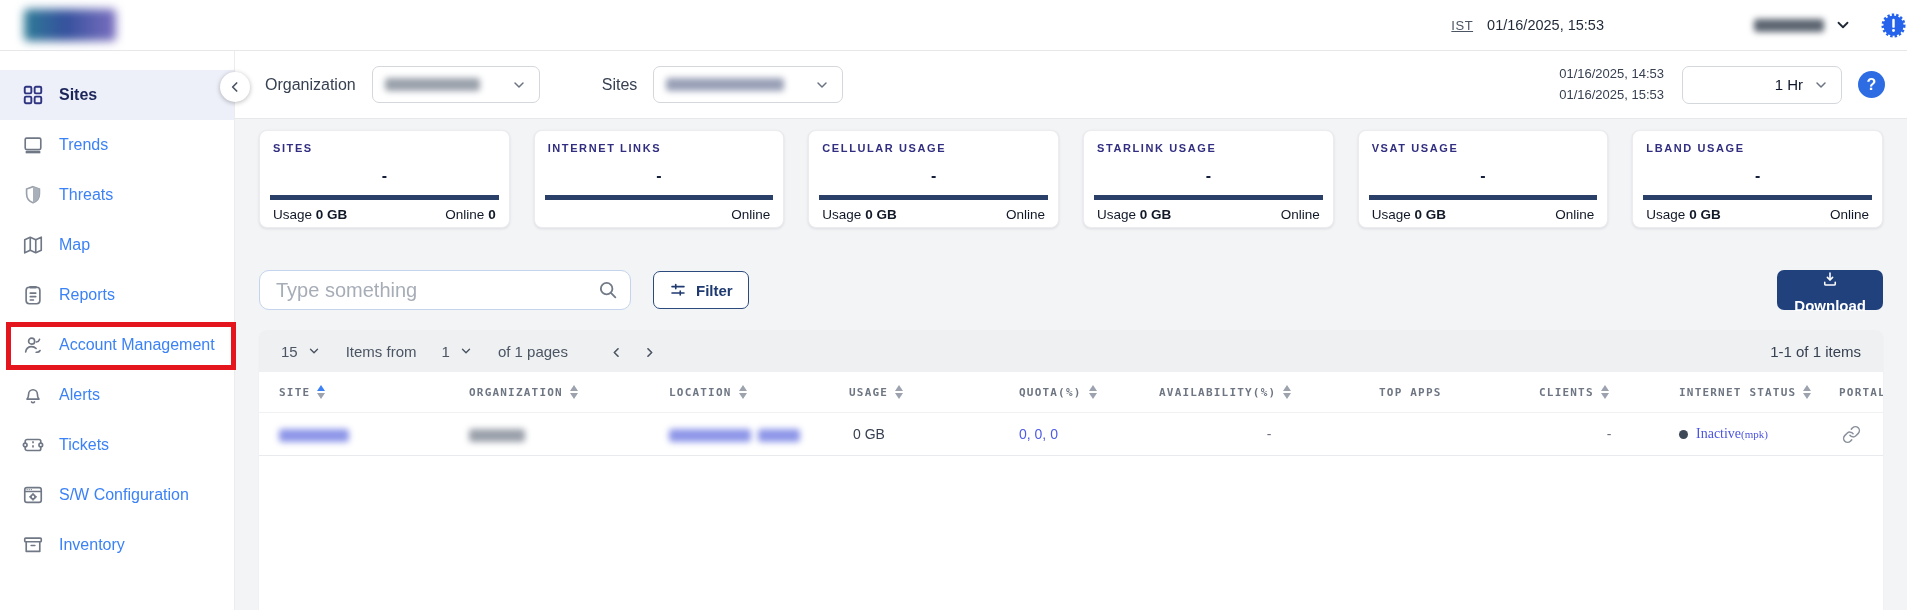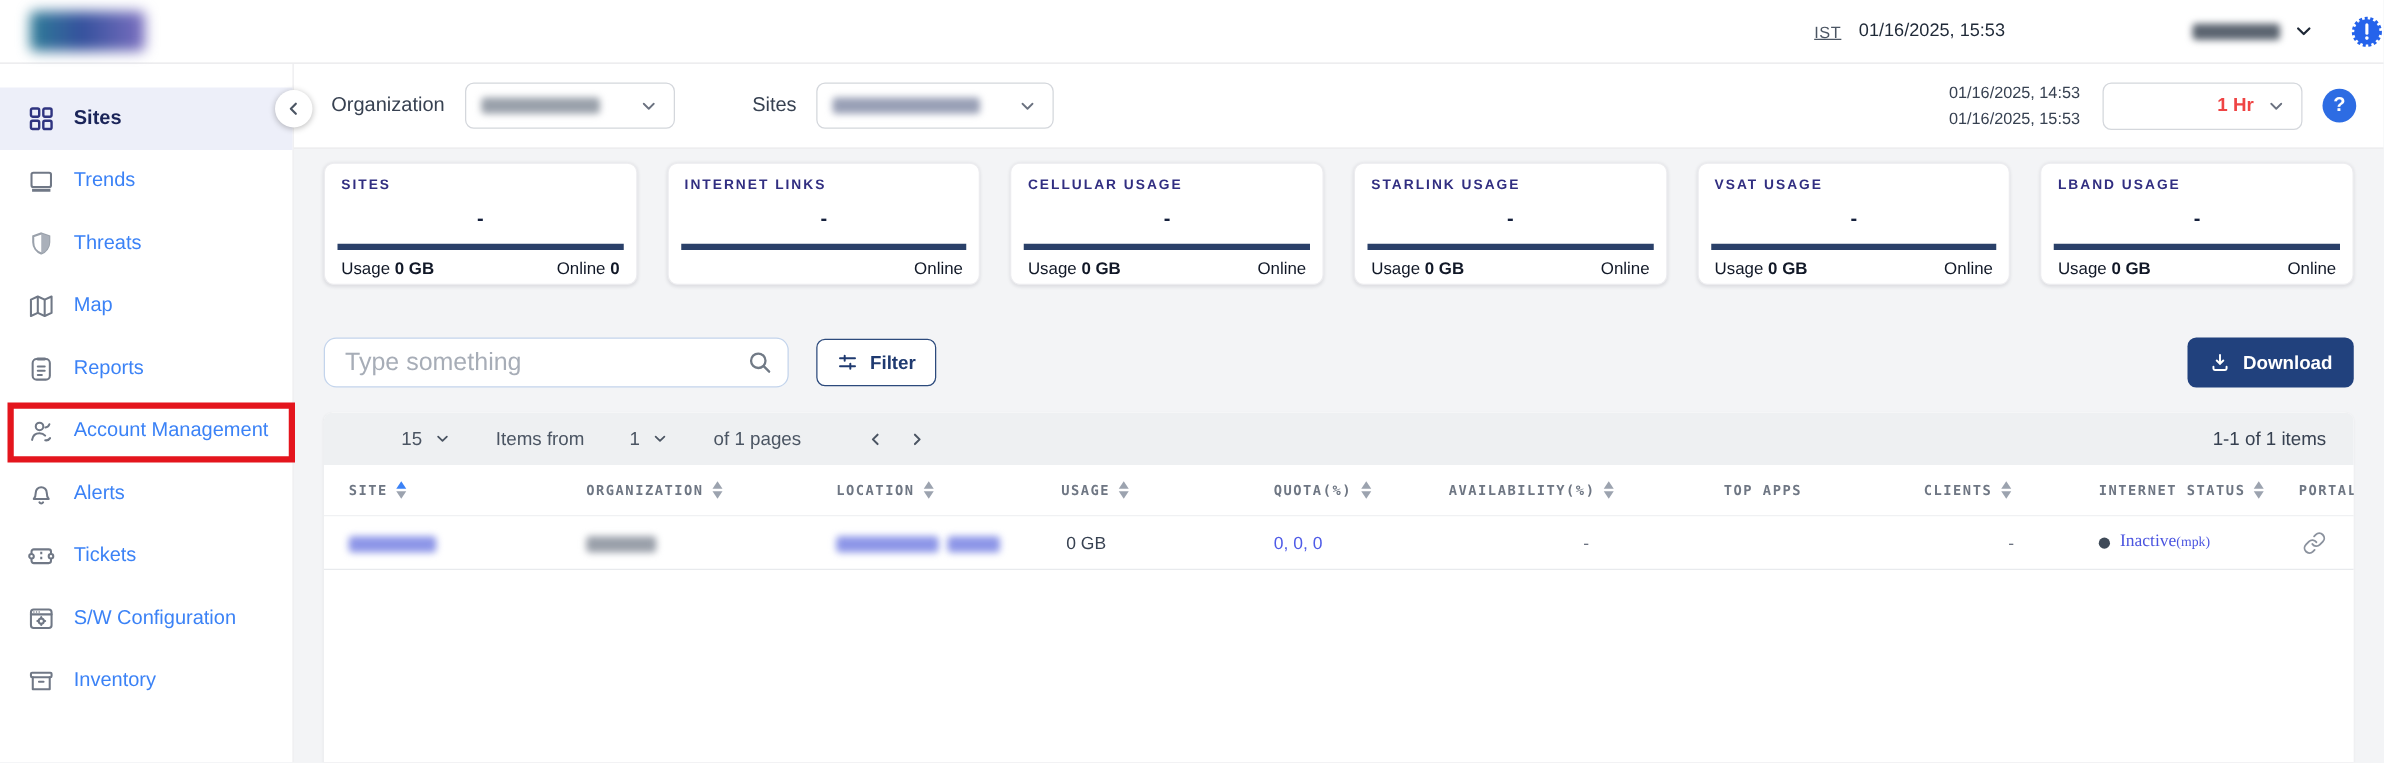--- a/index.html
+++ b/index.html
@@ -45,21 +45,21 @@
   .sel-org { width:168px; margin-left:16px; }
   .sel-sites { width:190px; margin-left:16px; }
   .sel-blob { height:13px; border-radius:3px; background:#9aa1ab; filter:blur(3px); }
   .sel-blob.b1 { width:95px; } .sel-blob.b2 { width:118px; background:#99a0b6; }
   .fb-gap { width:62px; }
   .fb-right { margin-left:auto; display:flex; align-items:center; }
   .date-col { text-align:right; font-size:13px; color:#374151; line-height:1.55; }
   .range-box { width:160px; height:38px; border:1px solid #d4d7dc; border-radius:7px; margin-left:18px;
                display:flex; align-items:center; justify-content:flex-end; gap:10px; padding:0 12px;
                cursor:pointer; }
-  .range-val { font-size:15px; font-weight:bold; color:#ef4444; }
+  .range-val { font-size:15px; font-weight:normal; color:#0f172a; }
   .help-btn { width:27px; height:27px; border-radius:50%; background:#2d6ce3; color:#fff; font-weight:bold;
               font-size:16px; display:flex; align-items:center; justify-content:center; margin-left:16px; cursor:pointer; }
 
   .content { flex:1; display:flex; flex-direction:column; padding:11px 24px 0 24px; min-height:0; }
 
   
   .cards { display:grid; grid-template-columns:repeat(6,1fr); gap:24px; }
   .card { position:relative; height:98px; background:#fff; border-radius:8px;
           box-shadow:0 1px 3px rgba(16,24,40,.10); border:1px solid #ececef; padding:11px 13px; }
   .card-title { font-size:11px; font-weight:bold; letter-spacing:1.6px; color:#312e81; }
@@ -75,28 +75,28 @@
   .search-wrap { position:relative; width:372px; }
   .search-input { width:100%; height:40px; border:1px solid #c3d4ec; border-radius:10px; padding:0 44px 0 16px;
                   font-size:20px; color:#0c4a6e; outline:none; font-family:"Liberation Sans",sans-serif; }
   .search-input::placeholder { color:#a7adb7; }
   .search-ic { position:absolute; right:12px; top:9px; }
   .filter-btn { margin-left:22px; height:38px; display:flex; align-items:center; gap:9px; padding:0 15px;
                 background:#fff; border:1.5px solid #2c4a7c; border-radius:7px; color:#1f3a70;
                 font-size:15px; font-weight:bold; cursor:pointer; }
   .download-btn { margin-left:auto; height:40px; display:flex; align-items:center; gap:9px; padding:0 17px;
                   background:#21417d; border:none; border-radius:7px; color:#fff; font-size:15px;
-                  font-weight:bold; cursor:pointer; }
+                  font-weight:bold; cursor:pointer;flex-direction:column; }
 
   
   .table-card { margin-top:20px; flex:1; background:#fff; border-radius:7px 7px 0 0; overflow:hidden;
                 box-shadow:0 1px 2px rgba(16,24,40,.06); display:flex; flex-direction:column; }
   .pagination { height:42px; background:#eef0f2; display:flex; align-items:center; padding:0 22px;
                 font-size:15px; color:#4b5563; }
-  .pg-left { display:flex; align-items:center; gap:22px;margin-left:40px; }
+  .pg-left { display:flex; align-items:flex-end; gap:11px; }
   .pg-chunk { display:flex; align-items:center; gap:9px; cursor:pointer; }
   .pg-label { margin:0 14px; }
   .pg-arrows { display:flex; align-items:center; gap:18px; margin-left:16px; }
   .pg-right { margin-left:auto; font-size:15px; color:#374151; }
 
   .thead, .trow { display:grid; grid-template-columns:190px 200px 180px 170px 140px 220px 160px 140px 160px 1fr;
                   align-items:center; padding:0 20px; }
   .thead { height:40px; }
   .th { display:flex; align-items:center; gap:7px; font-family:"DejaVu Sans Mono","Liberation Mono",monospace;
         font-size:11px; font-weight:bold; letter-spacing:1.2px; color:#6e7683; cursor:pointer; }

